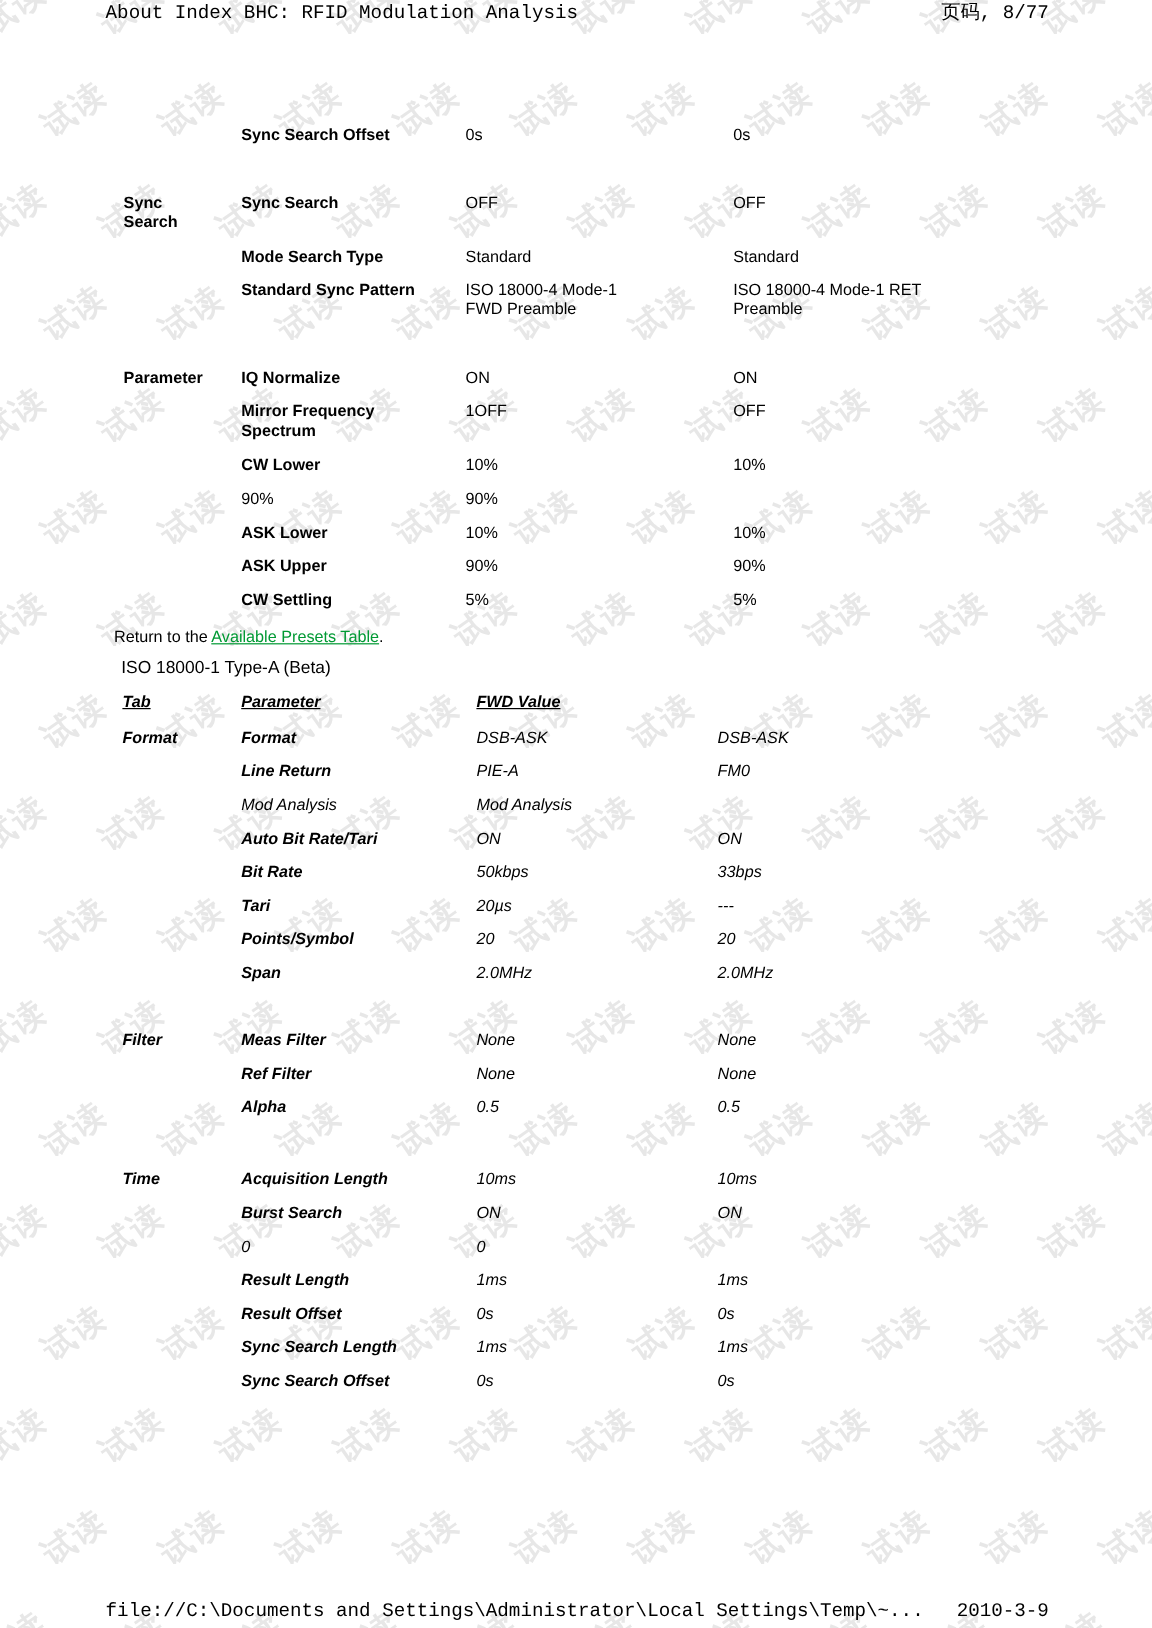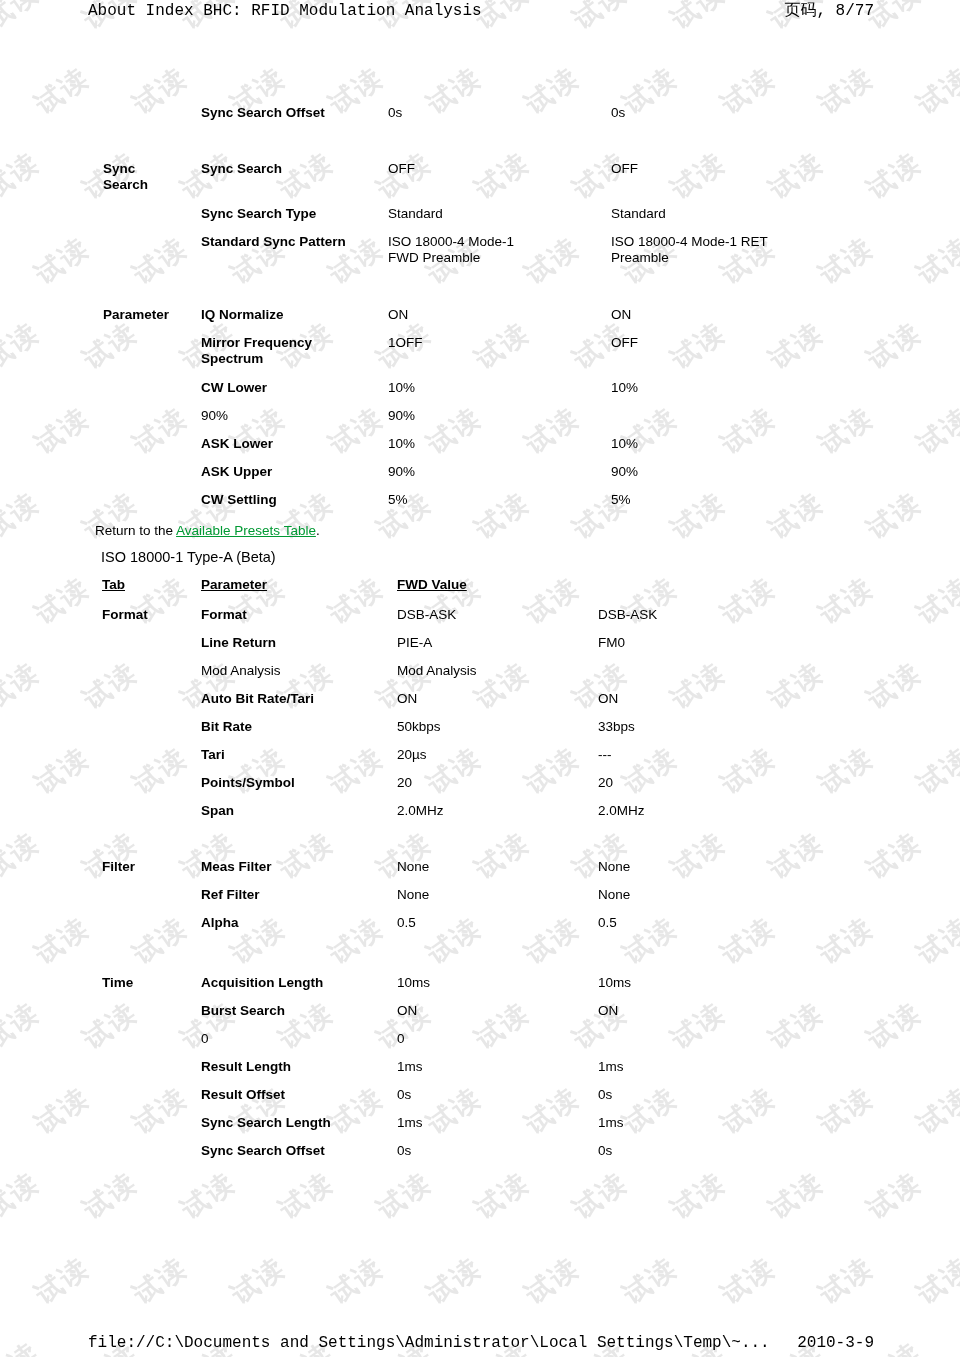--- a/index.html
+++ b/index.html
@@ -35,21 +35,21 @@
     font-size:16px;
     line-height:19px;
     z-index:2;
     white-space:nowrap;
   }
   .hdr{top:2px;}
   .ftr{top:1334px;}
   
   .tbl{position:absolute;z-index:1;}
   .tbl1{top:105px;left:103px;width:767px;}
-  .tbl2{top:577px;left:102px;width:768px;}
+  .tbl2{top:577px;left:102px;width:768px;font-style:italic;}
   .trow{display:grid;min-height:28px;}
   .tbl1 .trow{grid-template-columns:98px 187px 223px 1fr;}
   .tbl2 .trow{grid-template-columns:99px 196px 201px 1fr;}
   .trow.tall{min-height:45px;}
   .trow.gap{margin-top:28px;}
   .trow.gap2{margin-top:32px;}
   .cell{font-size:13.5px;line-height:16px;}
   .cell.group,.cell.param{font-weight:bold;padding-right:32px;}
   .cell.group{padding-right:34px;}
   .cell.val{padding-right:70px;}
@@ -267,21 +267,21 @@
     <div class="cell val">0s</div>
   </div>
       <div class="trow gap tall">
     <div class="cell group">Sync Search</div>
     <div class="cell param">Sync Search</div>
     <div class="cell val">OFF</div>
     <div class="cell val">OFF</div>
   </div>
       <div class="trow">
     <div class="cell group"></div>
-    <div class="cell param">Sync Search Type</div>
+    <div class="cell param">Mode Search Type</div>
     <div class="cell val">Standard</div>
     <div class="cell val">Standard</div>
   </div>
       <div class="trow tall">
     <div class="cell group"></div>
     <div class="cell param">Standard Sync Pattern</div>
     <div class="cell val">ISO 18000-4 Mode-1 FWD Preamble</div>
     <div class="cell val">ISO 18000-4 Mode-1 RET Preamble</div>
   </div>
       <div class="trow gap">

